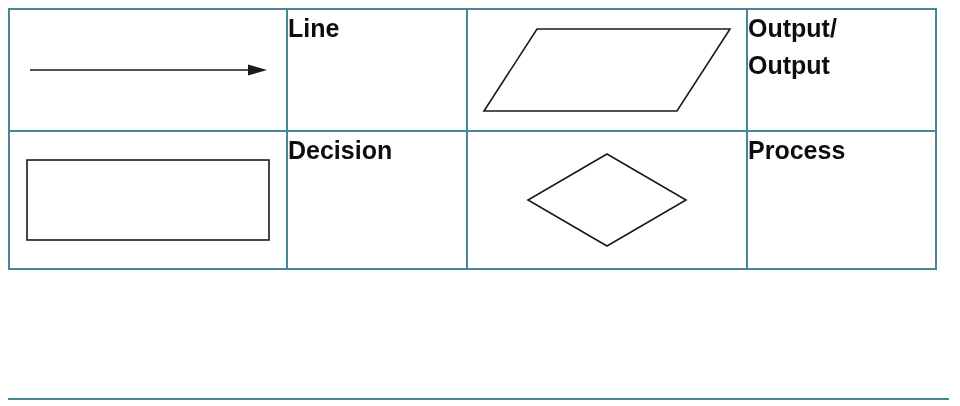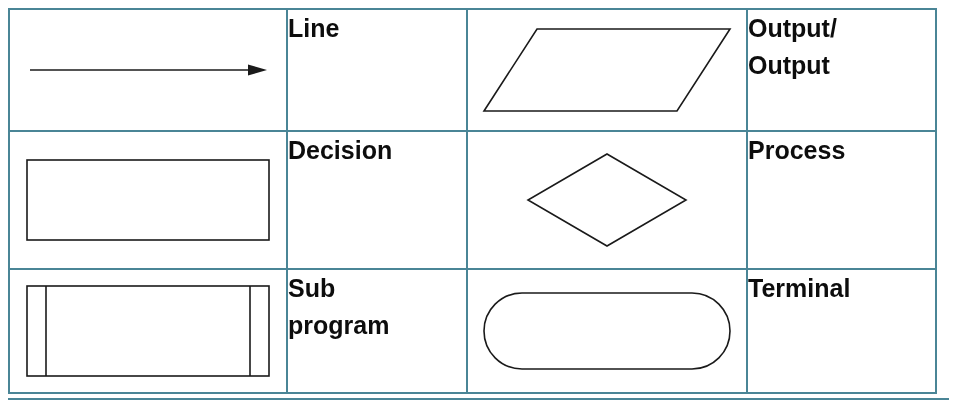--- a/index.html
+++ b/index.html
@@ -99,33 +99,16 @@
         </svg>
       </td>
       <td class="labelcell c2">Decision</td>
       <td class="symcell c3">
         <svg class="shape" width="166" height="98" viewBox="0 0 166 98">
           <polygon class="outline" points="83,3 162,49 83,95 4,49"></polygon>
         </svg>
       </td>
       <td class="labelcell c4">Process</td>
     </tr>
-    <tr class="r3">
-      <td class="symcell c1">
-        <svg class="shape" width="246" height="94" viewBox="0 0 246 94">
-          <rect class="outline" x="2" y="2" width="242" height="90"></rect>
-          <line class="outline" x1="21" y1="2" x2="21" y2="92"></line>
-          <line class="outline" x1="225" y1="2" x2="225" y2="92"></line>
-        </svg>
-      </td>
-      <td class="labelcell c2">Sub
-program</td>
-      <td class="symcell c3">
-        <svg class="shape" width="250" height="80" viewBox="0 0 250 80">
-          <rect class="outline" x="2" y="2" width="246" height="76" rx="38" ry="38"></rect>
-        </svg>
-      </td>
-      <td class="labelcell c4">Terminal</td>
-    </tr>
   </tbody>
     </table>
   <div class="bottom-rule"></div>
 </div>
 
 </body></html>

